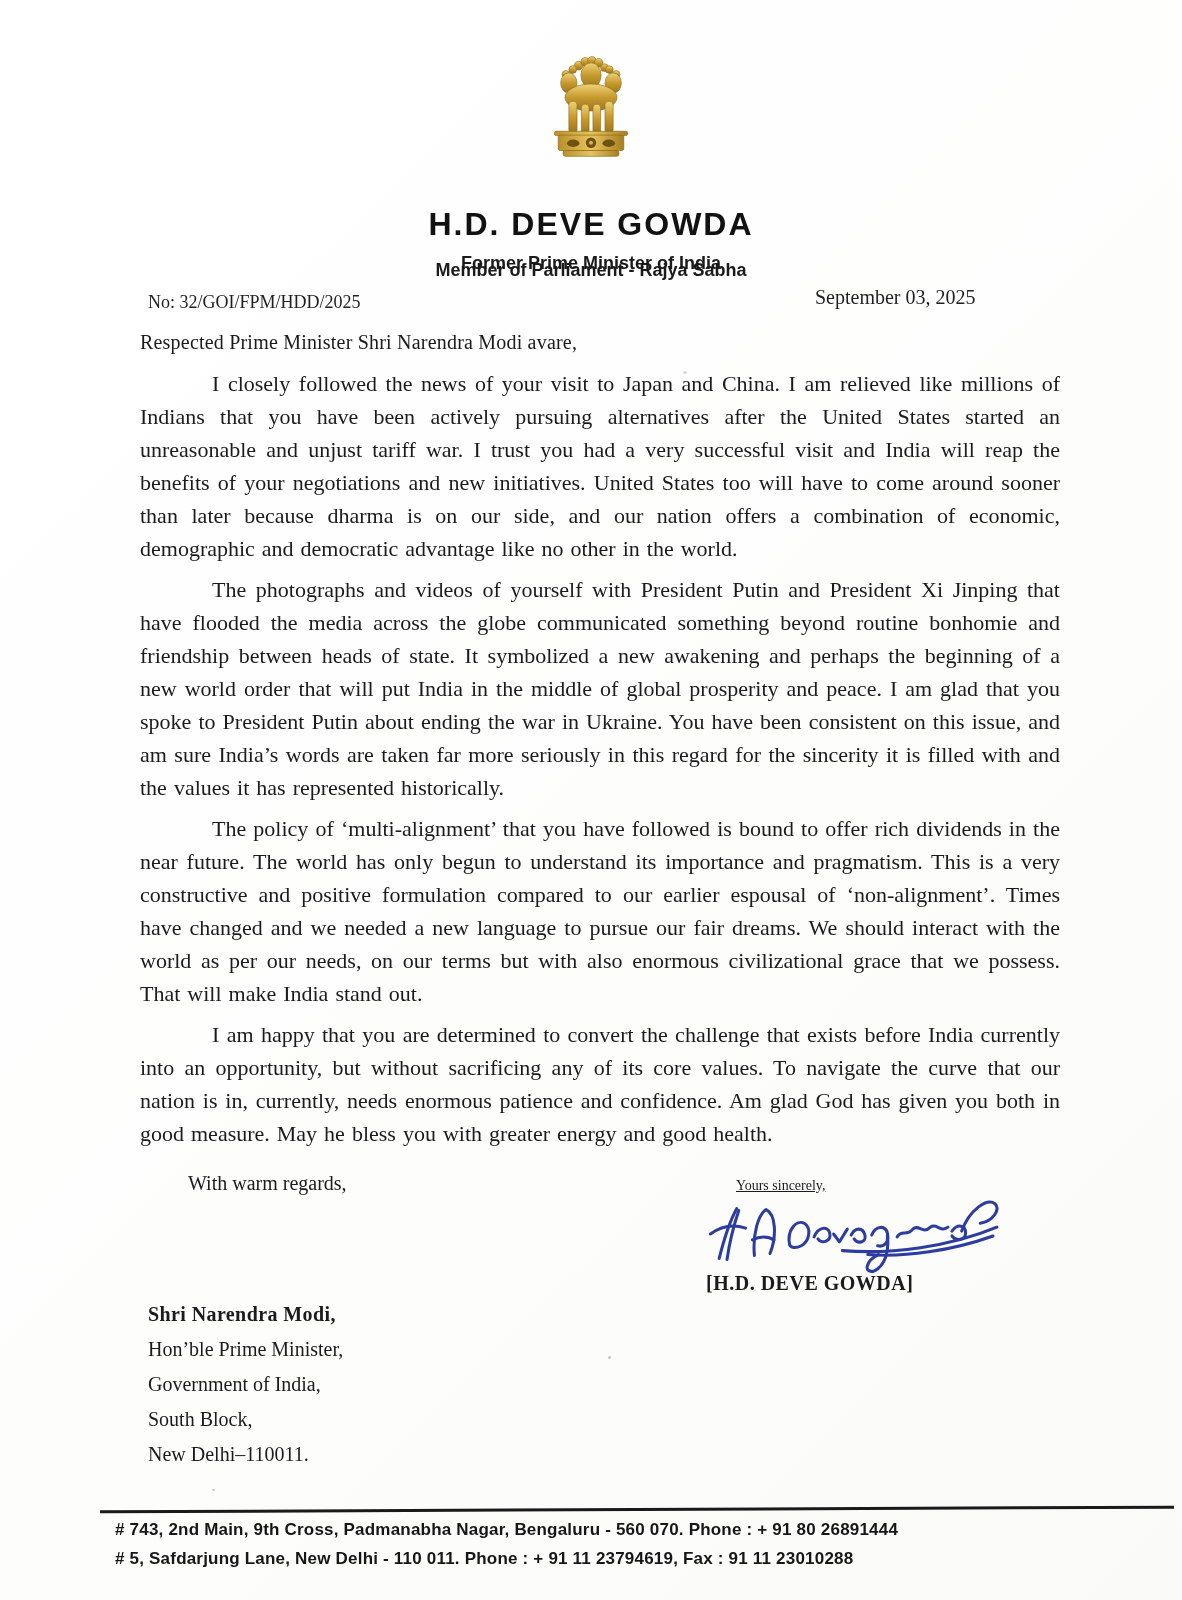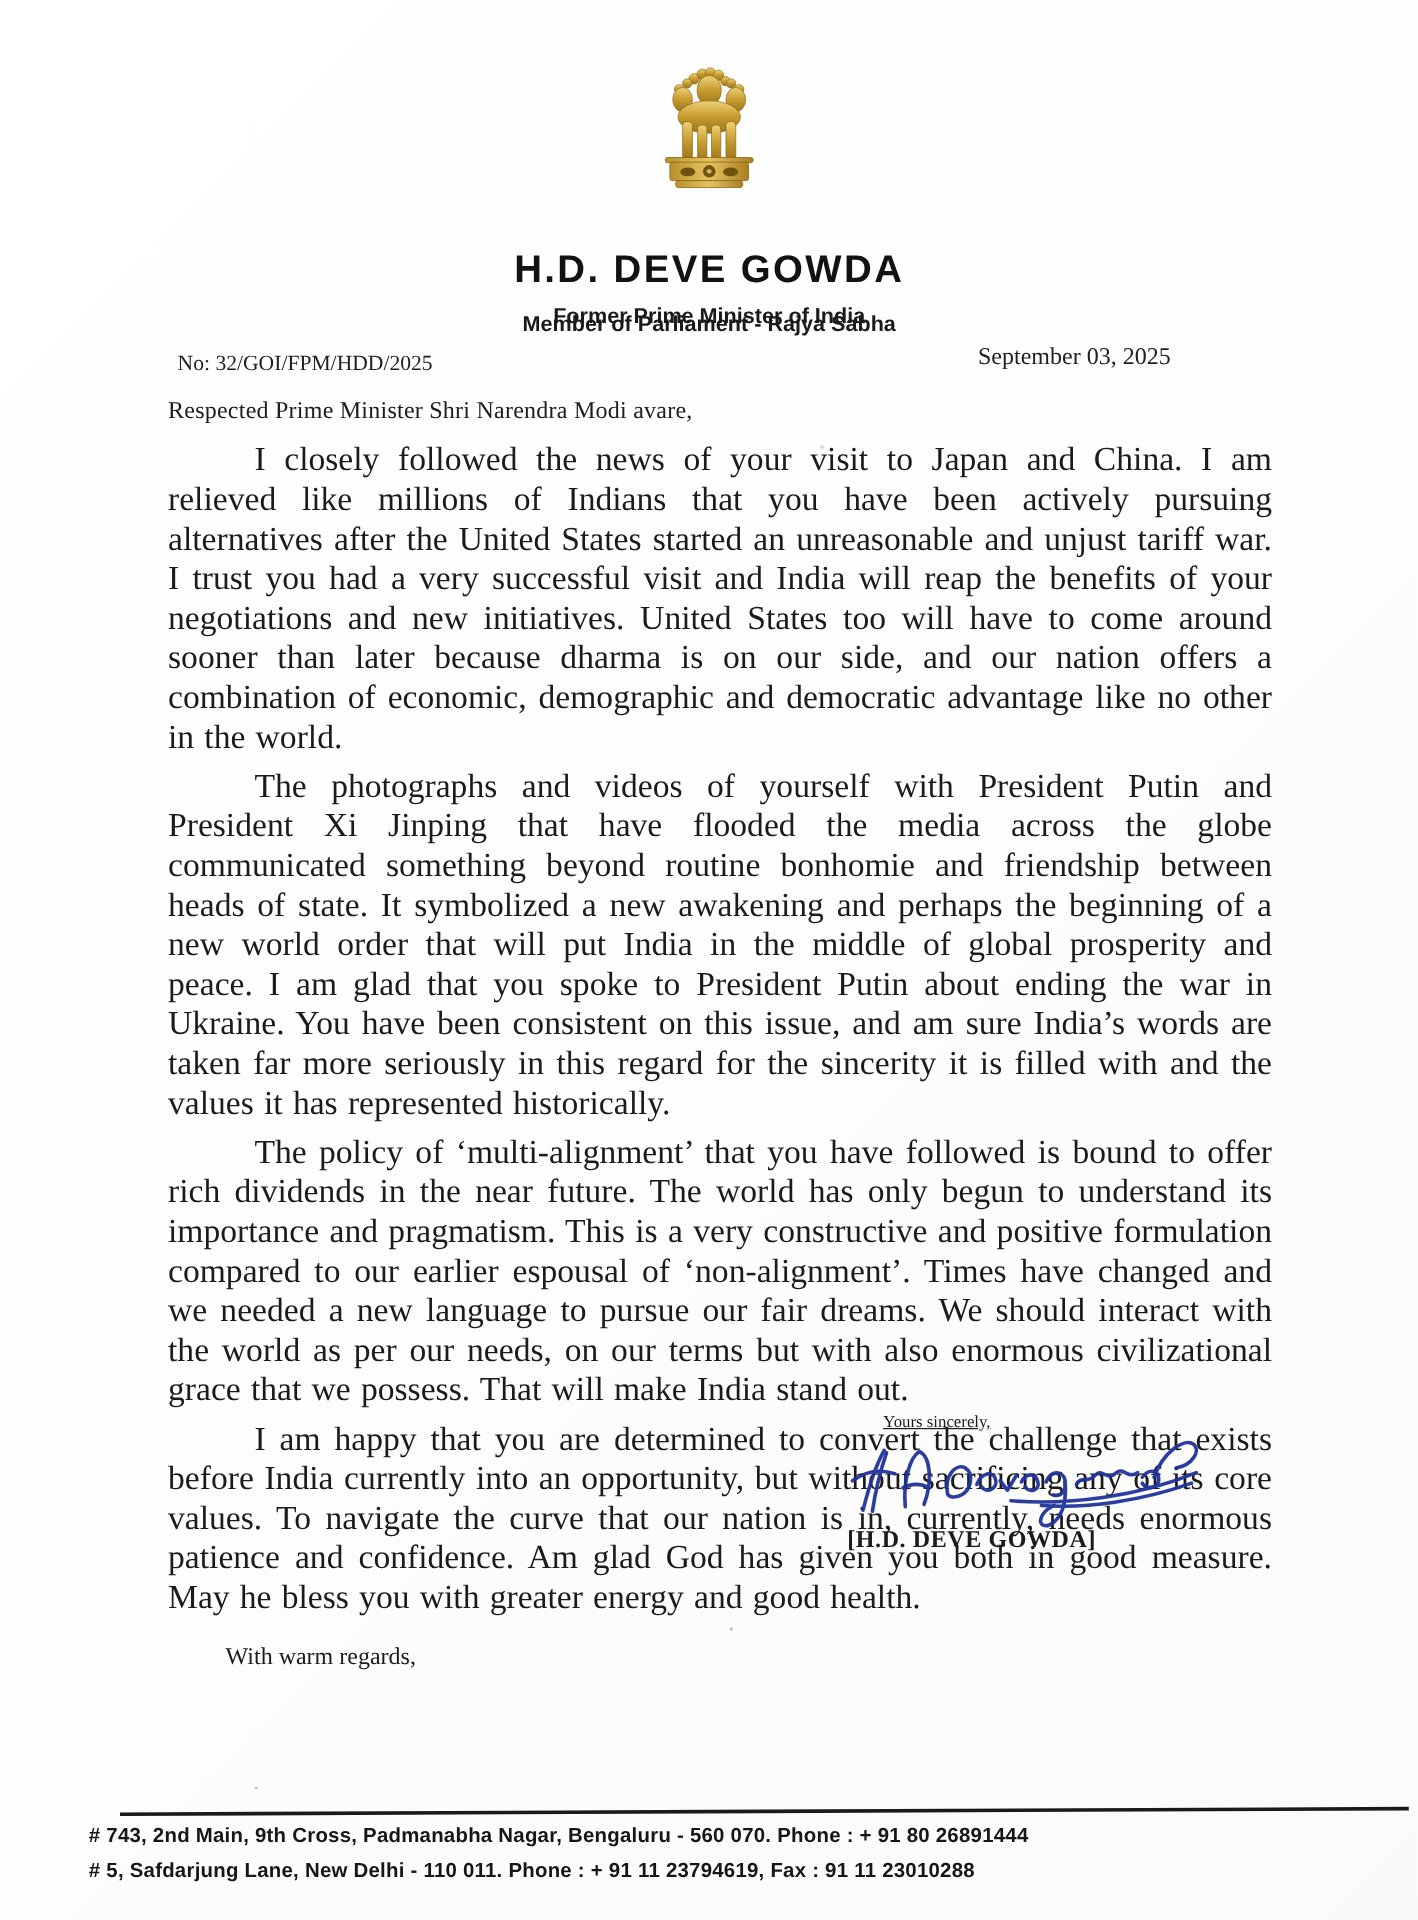--- a/index.html
+++ b/index.html
@@ -76,21 +76,21 @@
     left: 140px;
     width: 920px;
   }
   .salutation {
     font-weight: normal;
     font-size: 20px;
     margin-bottom: 13px;
     letter-spacing: 0.2px;
   }
   .letter-body p {
-    font-size: 28px;
+    font-size: 22px;
     line-height: 33px;
     text-align: justify;
     text-indent: 72px;
     margin: 0 0 8px 0;
     word-spacing: 1.5px;
   }
   .regards {
     margin-top: 22px;
     margin-left: 48px;
     font-size: 20px;
@@ -141,21 +141,21 @@
     height: 3px;
     background: #1a1a1a;
     margin: 0 8px 0 100px;
     transform: rotate(-0.25deg);
   }
   .footer-text {
     font-family: "Liberation Sans", sans-serif;
     font-weight: bold;
     font-size: 17px;
     color: #161616;
-    padding-left: 74px;
+    padding-left: 115px;
     margin-top: 9px;
     letter-spacing: 0.2px;
   }
   .footer-text .fline + .fline { margin-top: 9px; }
 
   
   .speck { position: absolute; background: #9a9a9a; border-radius: 50%; opacity: .55; }
   .s1 { width: 3px; height: 3px; left: 608px; top: 1356px; }
   .s2 { width: 3px; height: 2px; left: 212px; top: 1489px; }
   .s3 { width: 4px; height: 3px; left: 683px; top: 371px; opacity:.35; }
@@ -264,20 +264,27 @@
 
         <path d="M264,42 C272,20 290,8 298,14 C304,20 296,32 283,34"></path>
 
         <path d="M300,38 C252,58 192,66 142,62"></path>
         <path d="M296,47 C254,62 206,69 168,66"></path>
       </g>
     </svg>
     <div class="signatory">[H.D. DEVE GOWDA]</div>
   </div>
 
+  <div class="addressee">
+    <div class="line0">Shri Narendra Modi,</div>
+    <div>Hon’ble Prime Minister,</div>
+    <div>Government of India,</div>
+    <div>South Block,</div>
+    <div>New Delhi–110011.</div>
+  </div>
 
   <div class="footer">
     <div class="footer-rule"></div>
     <div class="footer-text">
       <div class="fline"># 743, 2nd Main, 9th Cross, Padmanabha Nagar,  Bengaluru - 560 070. Phone : + 91 80 26891444</div>
       <div class="fline"># 5,  Safdarjung Lane,  New Delhi - 110 011.   Phone : + 91 11 23794619,   Fax : 91 11 23010288</div>
     </div>
   </div>
 
   <div class="speck s1"></div>

